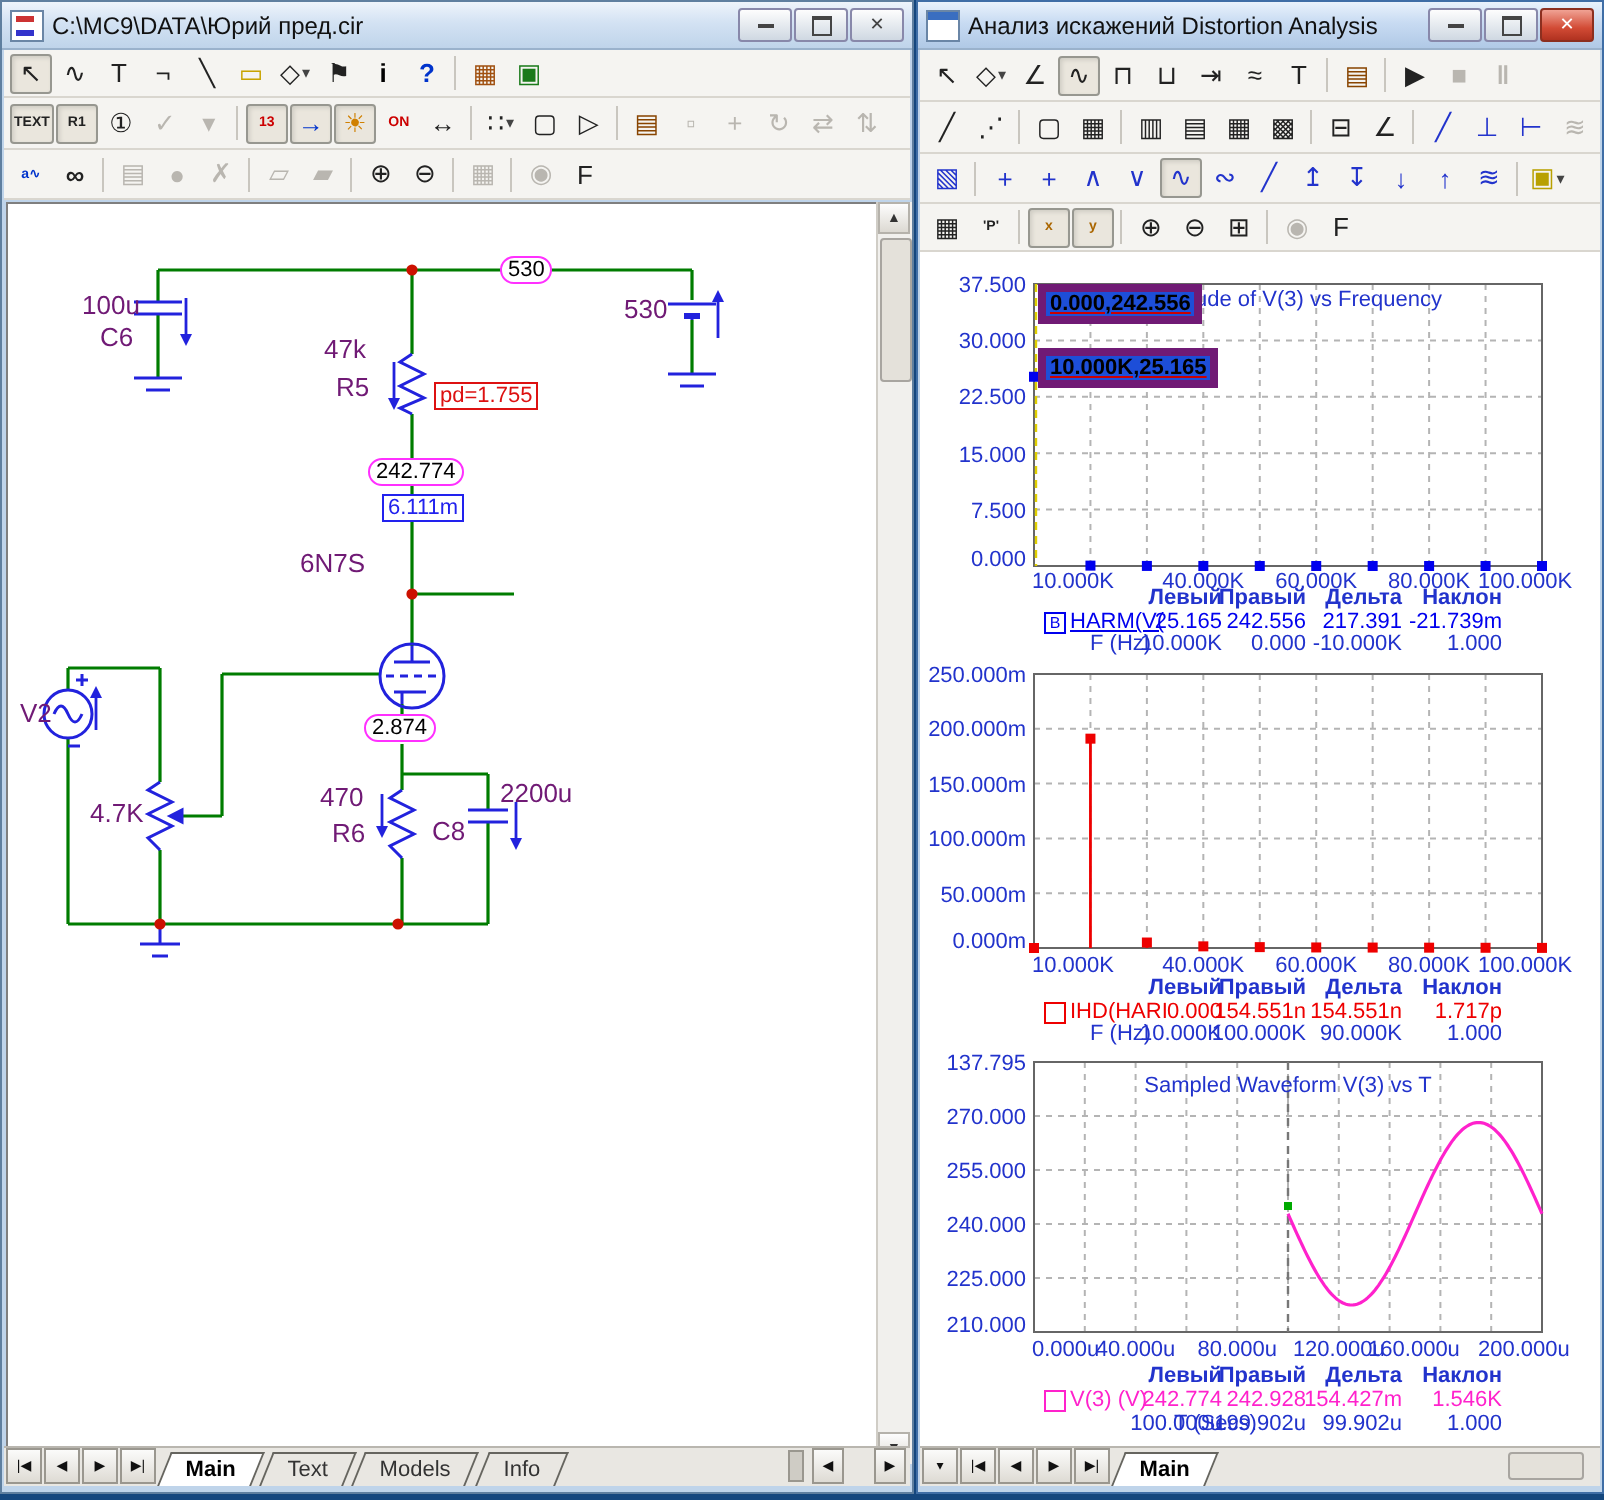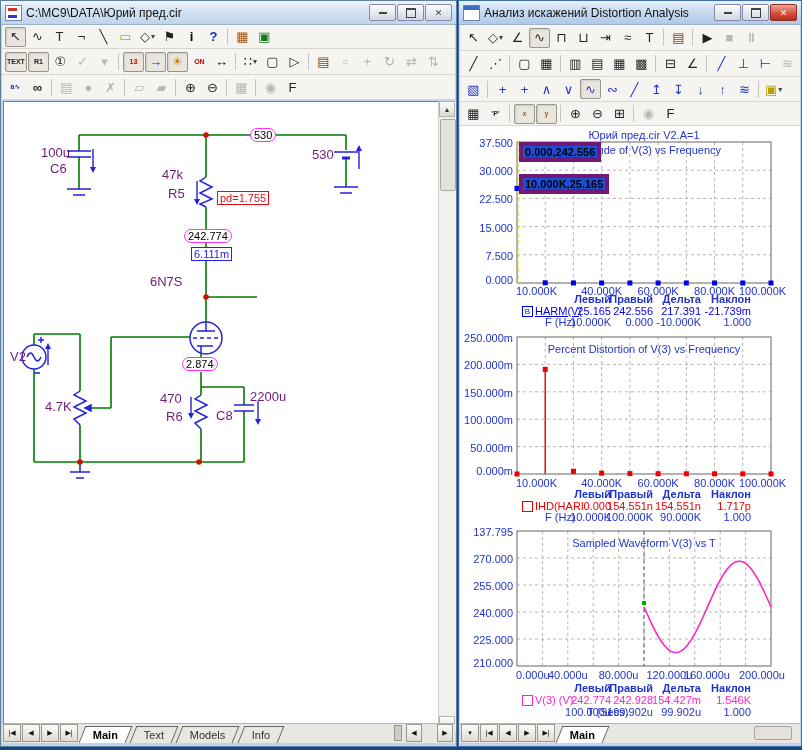--- a/index.html
+++ b/index.html
@@ -566,21 +566,20 @@
           <rect x="25.72222222222222" y="138.312" width="5" height="5" fill="#0000ee"></rect>
           <rect x="53.94444444444444" y="138.4624" width="5" height="5" fill="#0000ee"></rect>
           <rect x="82.16666666666666" y="138.4812" width="5" height="5" fill="#0000ee"></rect>
           <rect x="110.38888888888889" y="138.48872" width="5" height="5" fill="#0000ee"></rect>
           <rect x="138.61111111111111" y="138.49248" width="5" height="5" fill="#0000ee"></rect>
           <rect x="166.83333333333331" y="138.49248" width="5" height="5" fill="#0000ee"></rect>
           <rect x="195.05555555555557" y="138.49624" width="5" height="5" fill="#0000ee"></rect>
           <rect x="223.27777777777777" y="138.49624" width="5" height="5" fill="#0000ee"></rect>
           <rect x="251.5" y="138.49624" width="5" height="5" fill="#0000ee"></rect>
         </svg>
-        <div class="ptitle" style="left: 58px; top: 128px; width: 254px;">Юрий пред.cir V2.A=1</div>
         <div class="ptitle" style="left: 58px; top: 143px; width: 254px;">Amplitude of V(3) vs Frequency</div>
         <div class="ytick" style="left: 4px; top: 273px;">0.000</div>
         <div class="ytick" style="left: 4px; top: 248.8px;">7.500</div>
         <div class="ytick" style="left: 4px; top: 220.6px;">15.000</div>
         <div class="ytick" style="left: 4px; top: 192.4px;">22.500</div>
         <div class="ytick" style="left: 4px; top: 164.2px;">30.000</div>
         <div class="ytick" style="left: 4px; top: 136px;">37.500</div>
         <div class="xtick" style="left: 57px; top: 284px; width: 50px; text-align: left;">10.000K</div>
         <div class="xtick" style="left: 116.667px; top: 284px; width: 52px; text-align: center;">40.000K</div>
         <div class="xtick" style="left: 173.111px; top: 284px; width: 52px; text-align: center;">60.000K</div>
@@ -630,21 +629,20 @@
           <rect x="138.61111111111111" y="134.226" width="5" height="5" fill="#ee0000"></rect>
           <line x1="169.33333333333331" y1="137" x2="169.33333333333331" y2="136.7808" stroke="#ee0000" stroke-width="1.4"></line>
           <rect x="166.83333333333331" y="134.2808" width="5" height="5" fill="#ee0000"></rect>
           <line x1="197.55555555555557" y1="137" x2="197.55555555555557" y2="136.8356" stroke="#ee0000" stroke-width="1.4"></line>
           <rect x="195.05555555555557" y="134.3356" width="5" height="5" fill="#ee0000"></rect>
           <line x1="225.77777777777777" y1="137" x2="225.77777777777777" y2="136.8904" stroke="#ee0000" stroke-width="1.4"></line>
           <rect x="223.27777777777777" y="134.3904" width="5" height="5" fill="#ee0000"></rect>
           <line x1="254" y1="137" x2="254" y2="136.9452" stroke="#ee0000" stroke-width="1.4"></line>
           <rect x="251.5" y="134.4452" width="5" height="5" fill="#ee0000"></rect>
         </svg>
-        <div class="ptitle" style="left: 58px; top: 342px; width: 254px;">Percent Distortion of V(3) vs Frequency</div>
         <div class="ytick" style="left: 4px; top: 464px;">0.000m</div>
         <div class="ytick" style="left: 4px; top: 440.6px;">50.000m</div>
         <div class="ytick" style="left: 4px; top: 413.2px;">100.000m</div>
         <div class="ytick" style="left: 4px; top: 385.8px;">150.000m</div>
         <div class="ytick" style="left: 4px; top: 358.4px;">200.000m</div>
         <div class="ytick" style="left: 4px; top: 331px;">250.000m</div>
         <div class="xtick" style="left: 57px; top: 476px; width: 50px; text-align: left;">10.000K</div>
         <div class="xtick" style="left: 116.667px; top: 476px; width: 52px; text-align: center;">40.000K</div>
         <div class="xtick" style="left: 173.111px; top: 476px; width: 52px; text-align: center;">60.000K</div>
         <div class="xtick" style="left: 229.556px; top: 476px; width: 52px; text-align: center;">80.000K</div>

